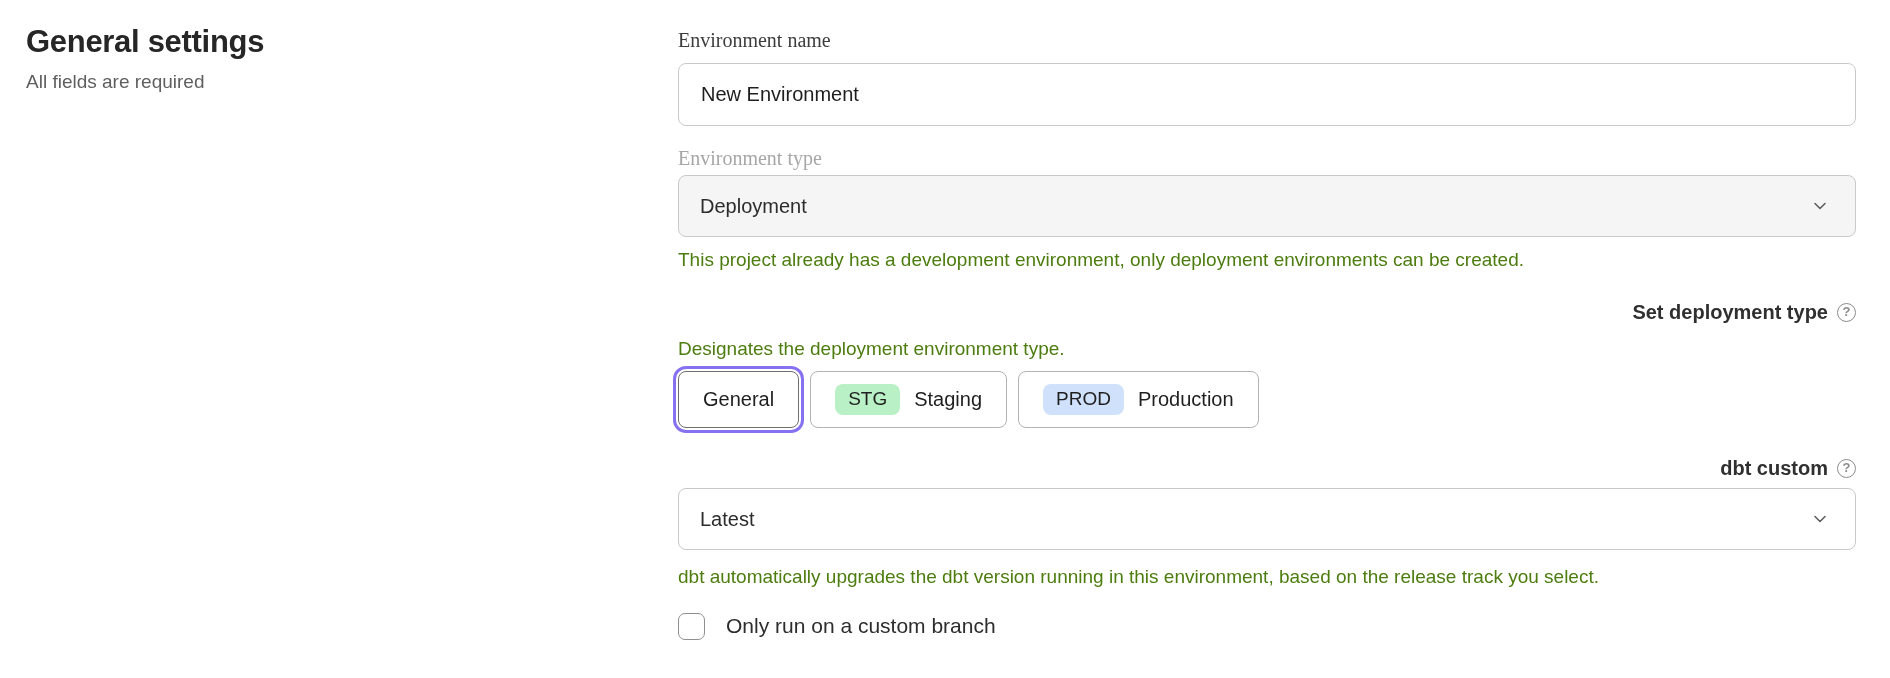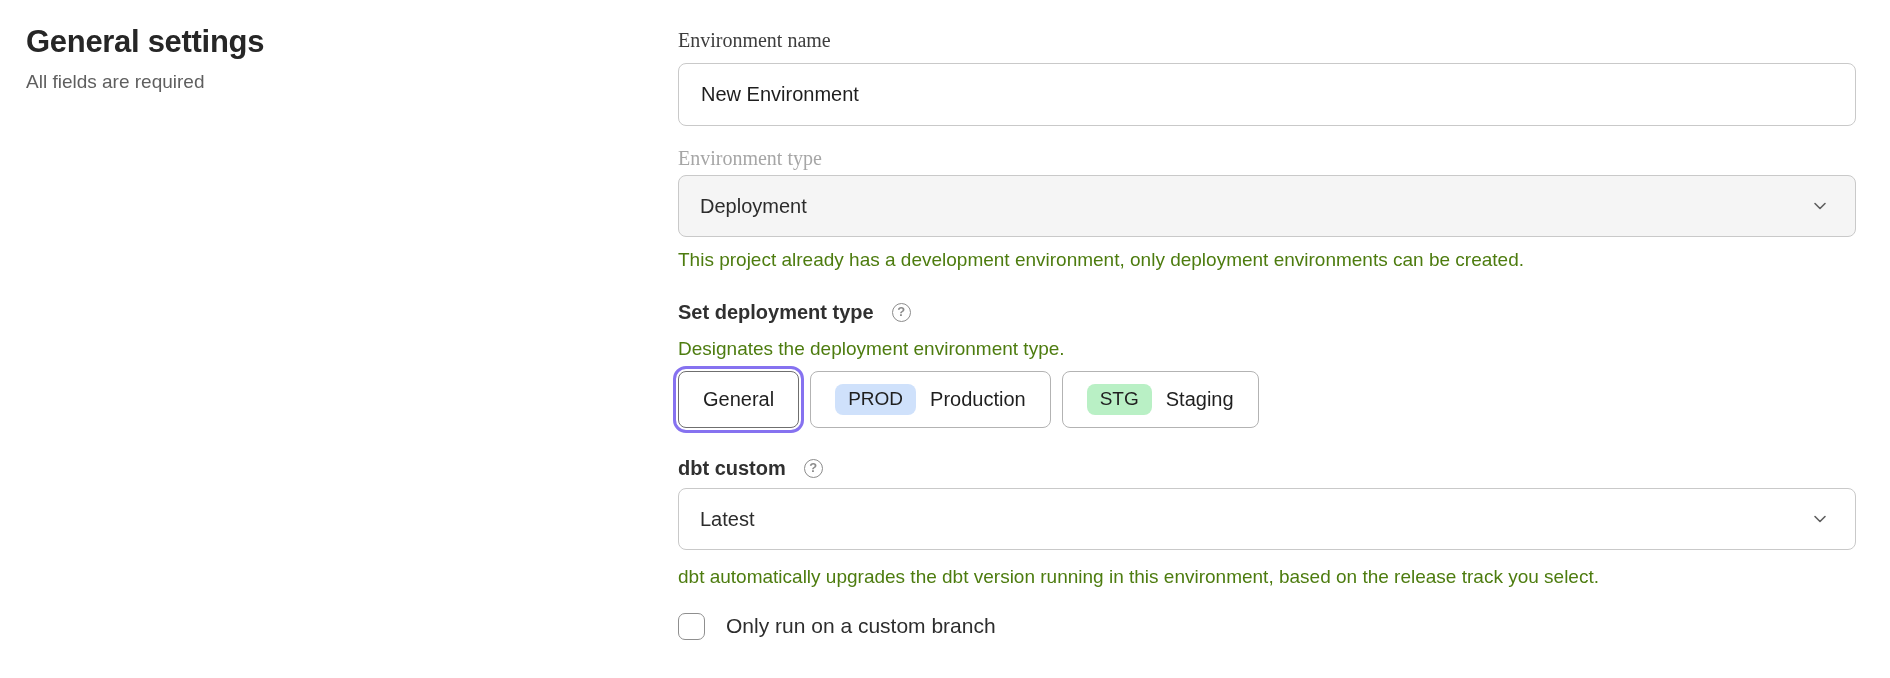--- a/index.html
+++ b/index.html
@@ -39,23 +39,24 @@
   }
   .select.disabled { background: #f5f5f5; }
   .chevron { display: inline-flex; align-items: center; }
 
   .helper { font-size: 19px; color: #4d7c0f; line-height: 24px; }
   .helper.mb-lg { margin-top: 11px; margin-bottom: 28px; }
   .helper.mb-sm { margin-bottom: 3px; }
   .helper.mb-md { margin-top: 15px; margin-bottom: 23px; }
 
   .section-heading {
-    display: flex; align-items: center; gap: 18px;
+    display: flex; align-items: center; gap: 9px;
     font-size: 20px; font-weight: 700; color: #303030; line-height: 24px;
     margin-bottom: 13px;
+    justify-content: flex-end;
   }
   .section-heading.tight { margin-bottom: 8px; }
   .help-icon {
     width: 19px; height: 19px; border: 1.5px solid #8c8c8c; border-radius: 50%;
     color: #8c8c8c; font-size: 13px; font-weight: 600;
     display: inline-flex; align-items: center; justify-content: center;
     cursor: pointer; line-height: 1; padding-bottom: 1px;
   }
 
   .btn-row { display: flex; align-items: center; gap: 11px; height: 70px; margin-bottom: 22px; }
@@ -114,26 +115,26 @@
     <span>Set deployment type</span>
     <span class="help-icon">?</span>
   </div>
   <div class="helper mb-sm">Designates the deployment environment type.</div>
 
   <div class="btn-row">
     <button class="type-btn selected">
       <span>General</span>
     </button>
     <button class="type-btn">
+      <span class="badge green">STG</span>
+      <span>Staging</span>
+    </button>
+    <button class="type-btn">
       <span class="badge blue">PROD</span>
       <span>Production</span>
-    </button>
-    <button class="type-btn">
-      <span class="badge green">STG</span>
-      <span>Staging</span>
     </button>
   </div>
 
   <div class="section-heading tight">
     <span>dbt custom</span>
     <span class="help-icon">?</span>
   </div>
   <div class="select">
     <span>Latest</span>
     <span class="chevron">

